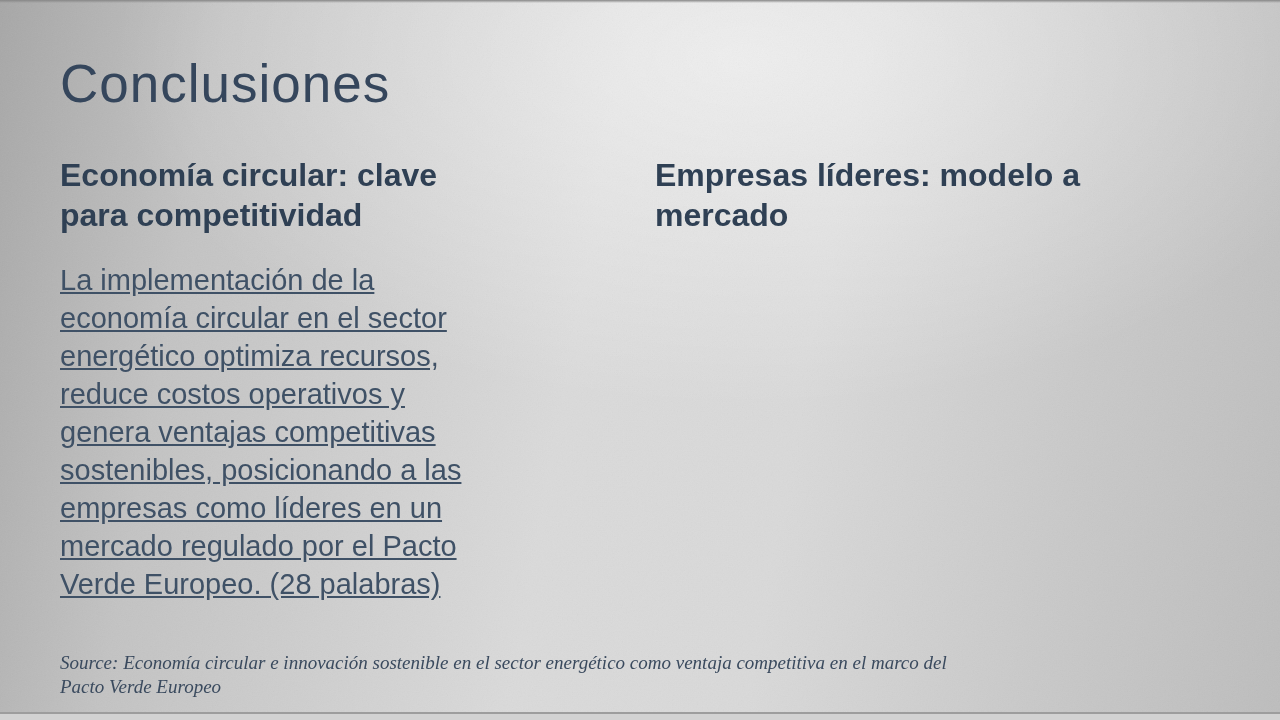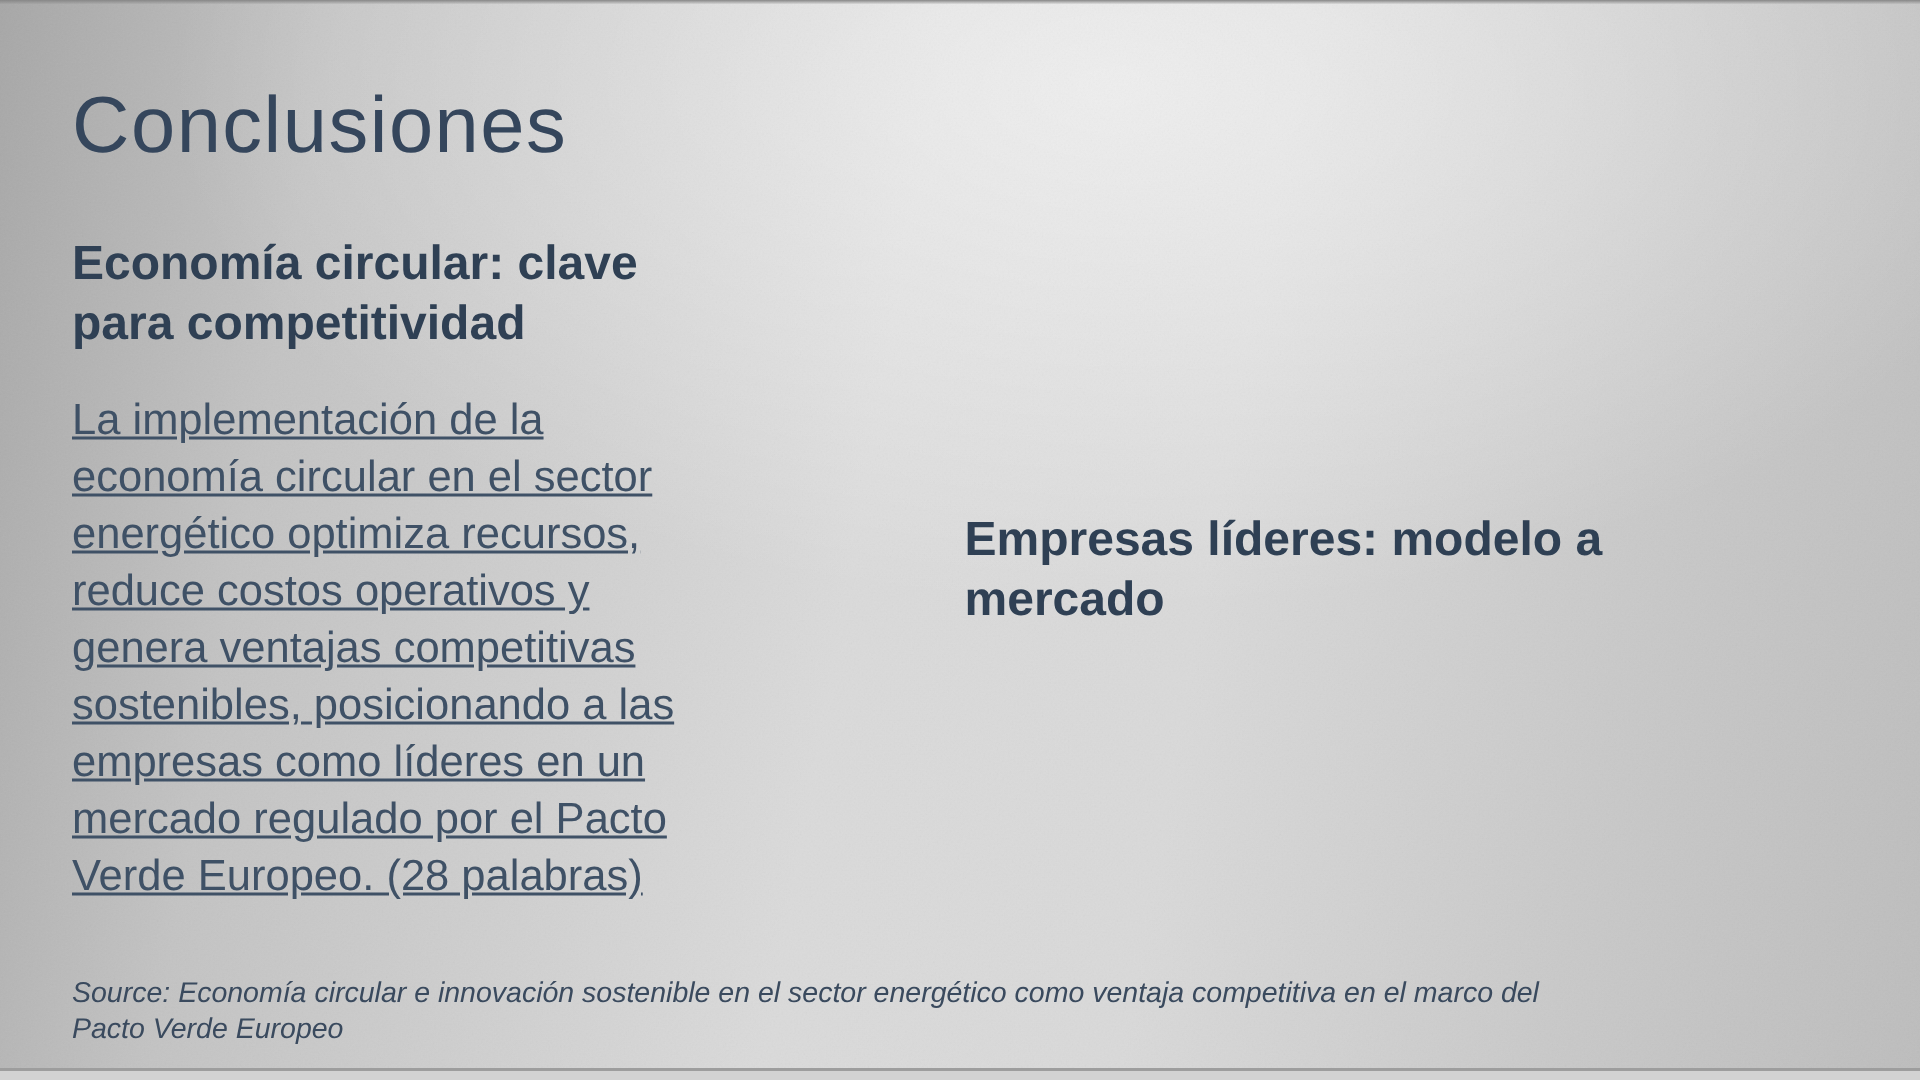--- a/index.html
+++ b/index.html
@@ -38,38 +38,37 @@
     background: #9d9d9d;
   }
   .edge-bottom-light {
     position: absolute;
     top: 714px; left: 0; right: 0; bottom: 0;
     background: #d2d2d2;
   }
 
   .content {
     position: relative;
-    padding: 0 48px;
+    padding: 0 60px;
     z-index: 2;
   }
 
   .title {
     margin-top: 54px;
     font-size: 53px;
     line-height: 1.15;
     font-weight: 400;
     letter-spacing: 1px;
     color: #35465c;
   }
 
   .columns {
     display: flex;
     gap: 90px;
     margin-top: 40px;
-    align-items: center;
   }
   .col { width: 505px; }
 
   .col-heading {
     font-size: 32px;
     line-height: 40px;
     font-weight: 700;
     color: #2f4054;
     white-space: pre-line;
   }
@@ -79,29 +78,30 @@
     font-size: 29px;
     line-height: 38px;
     font-weight: 400;
     color: #3f5166;
     white-space: pre-line;
     text-decoration: underline;
   }
 
   .source {
     position: absolute;
-    left: 48px;
+    left: 60px;
     top: 651px;
     width: 1080px;
     font-size: 19px;
     line-height: 24px;
     font-style: italic;
     color: #3a4a5e;
     white-space: pre-line;
     z-index: 2;
+    font-family: Liberation Serif, serif;
   }
 </style>
 </head>
 <body>
 
 <div class="slide">
 
   <svg class="noise" xmlns="http://www.w3.org/2000/svg">
     <filter id="paperNoise">
       <feTurbulence type="fractalNoise" baseFrequency="0.8" numOctaves="2" stitchTiles="stitch"></feTurbulence>

